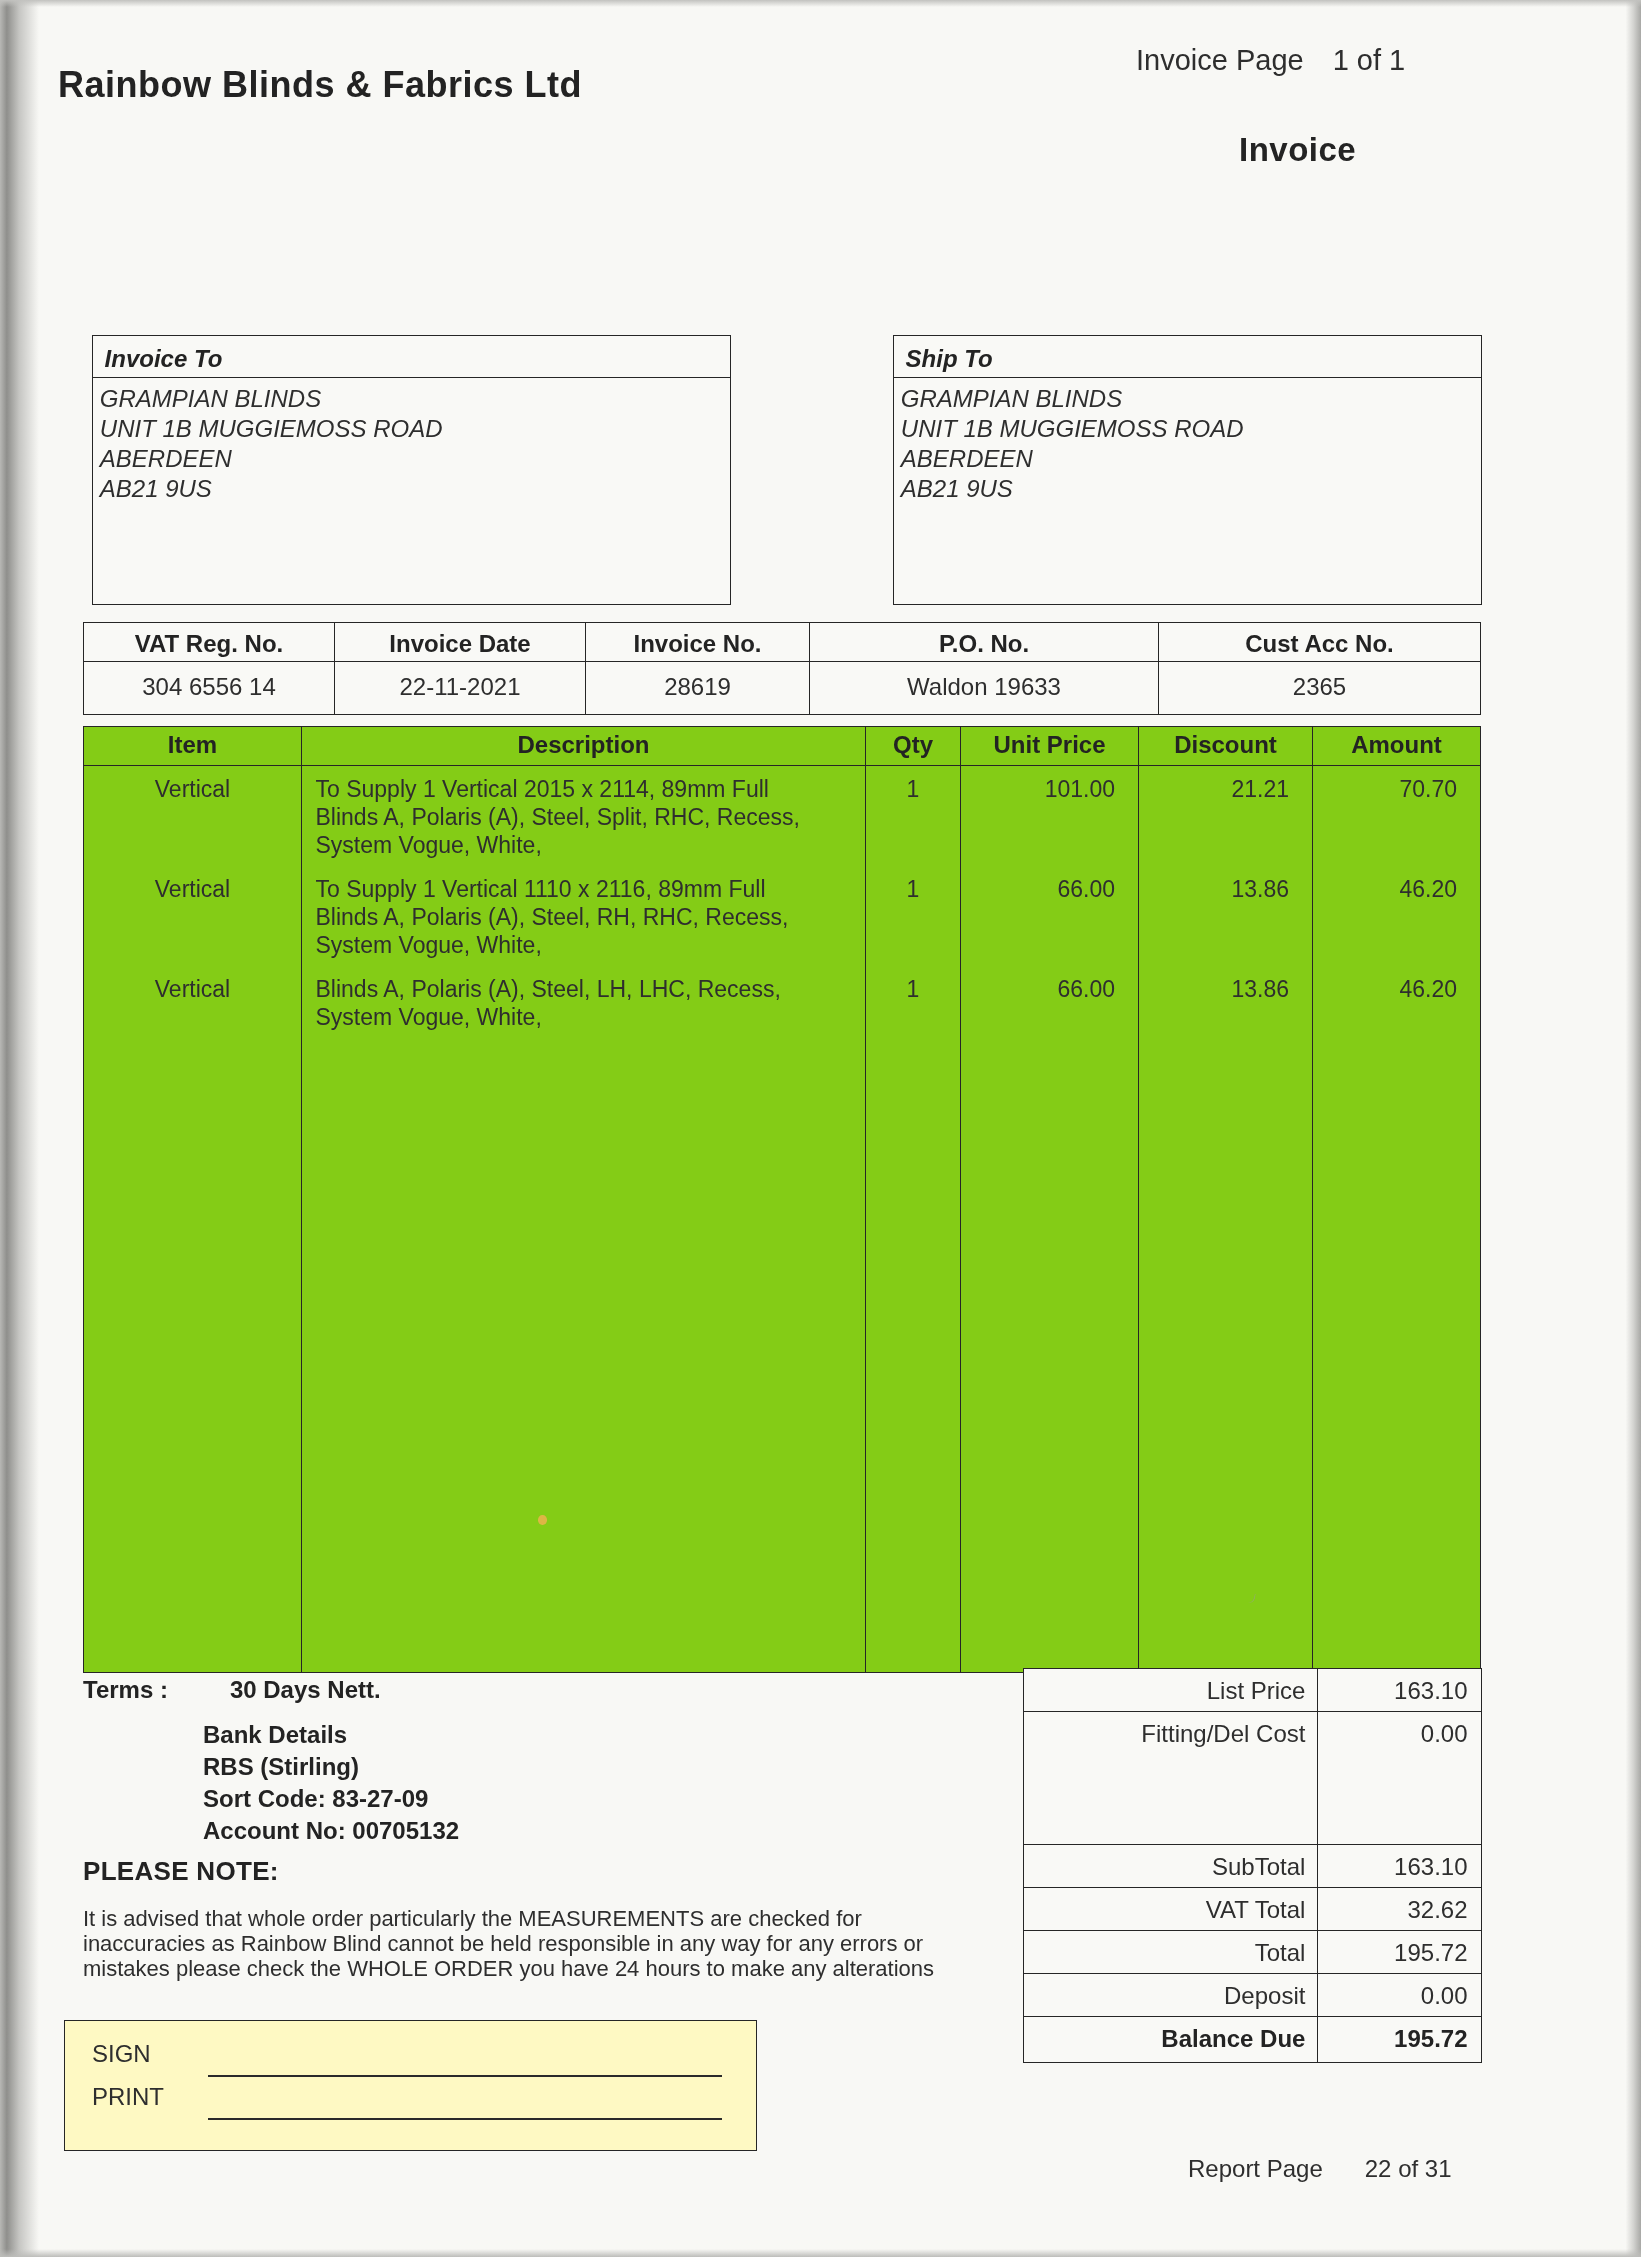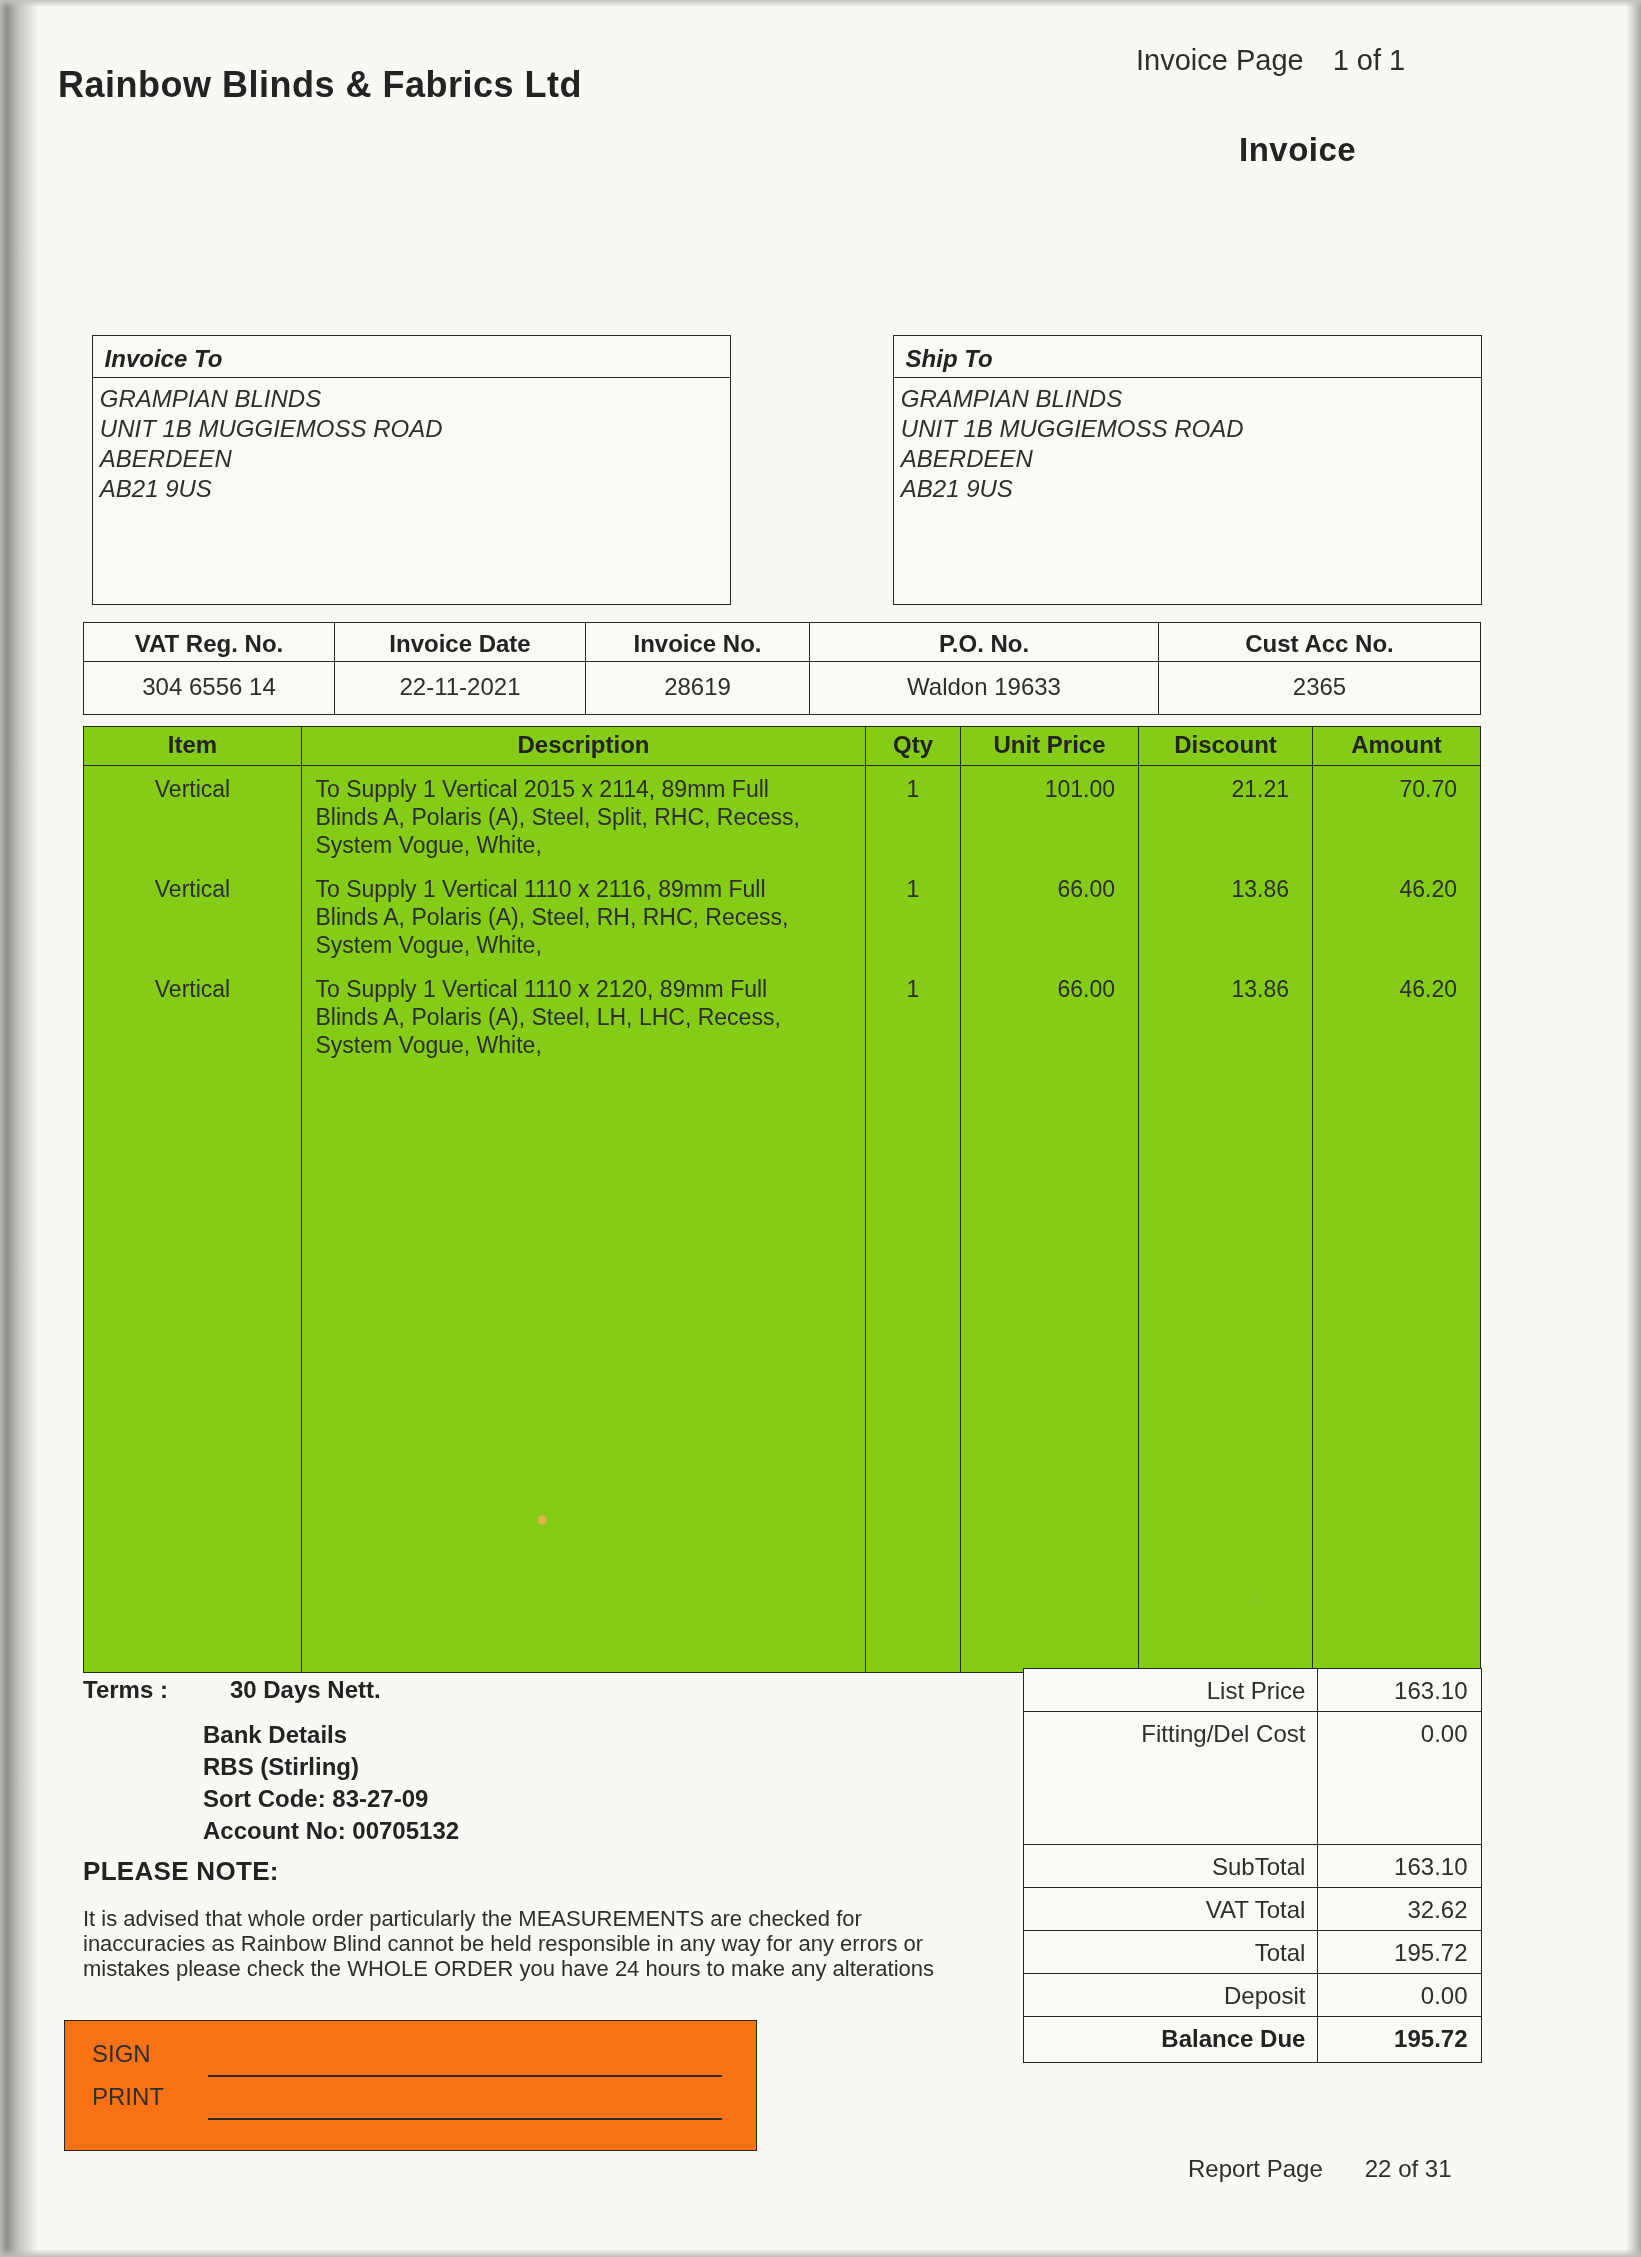--- a/index.html
+++ b/index.html
@@ -62,21 +62,21 @@
   .totals-table{left:1023px;top:1668px;width:459px;border:1.9px solid #262626;box-sizing:border-box;
     background:#f9f9f6;display:flex;flex-direction:column;}
   .tot-row{display:flex;border-bottom:1.9px solid #262626;}
   .tot-row:last-child{border-bottom:none;}
   .tot-label{width:294px;box-sizing:border-box;border-right:1.9px solid #262626;
     text-align:right;padding:7.7px 11.6px 0 0;font-size:24px;}
   .tot-value{flex:1;text-align:right;padding:7.7px 13.5px 0 0;font-size:24px;}
   .tot-h45{height:42px;} .tot-h139{height:132px;} .tot-h49{height:45px;}
   .tot-row.bold .tot-label,.tot-row.bold .tot-value{font-weight:bold;color:#232323;}
 
-  .sign-box{left:64px;top:2020px;width:693px;height:131px;border:1.9px solid #262626;box-sizing:border-box;background:#f97316;}
+  .sign-box{left:64px;top:2020px;width:693px;height:131px;border:1.9px solid #262626;box-sizing:border-box;background:#fef9c3;}
   .sign-label{position:absolute;left:27px;top:19.3px;font-size:24px;}
   .print-label{position:absolute;left:27px;top:62px;font-size:24px;}
   .sig-line{position:absolute;left:143px;width:514px;border-bottom:2.9px solid #2a2a2a;}
   .sig-line.l1{top:54px;} .sig-line.l2{top:97px;}
 
   .report-page{left:1188px;top:2155px;font-size:24px;display:flex;gap:42px;}
 
   .dot-artifact{left:538px;top:1515px;width:8.7px;height:9.7px;border-radius:50%;
     background:#e7b44a;opacity:.9;}
   .mark-artifact{left:1247px;top:1593px;width:6.8px;height:9.7px;
@@ -163,21 +163,20 @@
       <div>Blinds A, Polaris (A), Steel, RH, RHC, Recess,</div>
       <div>System Vogue, White,</div>
     </div>
     <div class="it-cell it-body it-qty">1</div>
     <div class="it-cell it-body it-num">66.00</div>
     <div class="it-cell it-body it-num">13.86</div>
     <div class="it-cell it-body it-num last">46.20</div>
 
     <div class="it-cell it-body it-item">Vertical</div>
     <div class="it-cell it-body it-desc">
-      <div>To Supply 1 Vertical  1110 x 2120, 89mm Full</div>
       <div>Blinds A, Polaris (A), Steel, LH, LHC, Recess,</div>
       <div>System Vogue, White,</div>
     </div>
     <div class="it-cell it-body it-qty">1</div>
     <div class="it-cell it-body it-num">66.00</div>
     <div class="it-cell it-body it-num">13.86</div>
     <div class="it-cell it-body it-num last">46.20</div>
 
     <div class="it-cell"></div>
     <div class="it-cell"></div>

